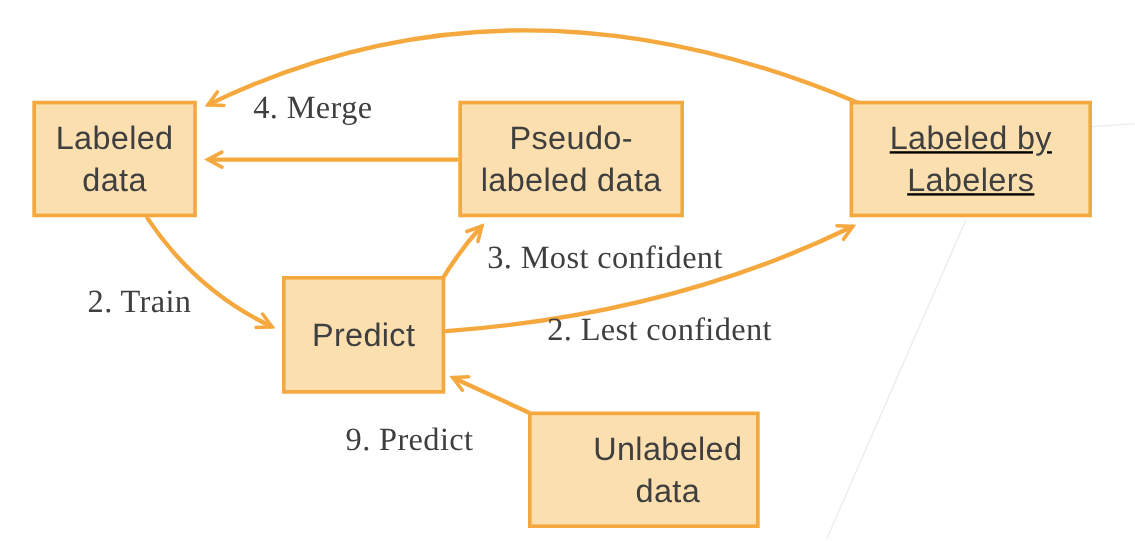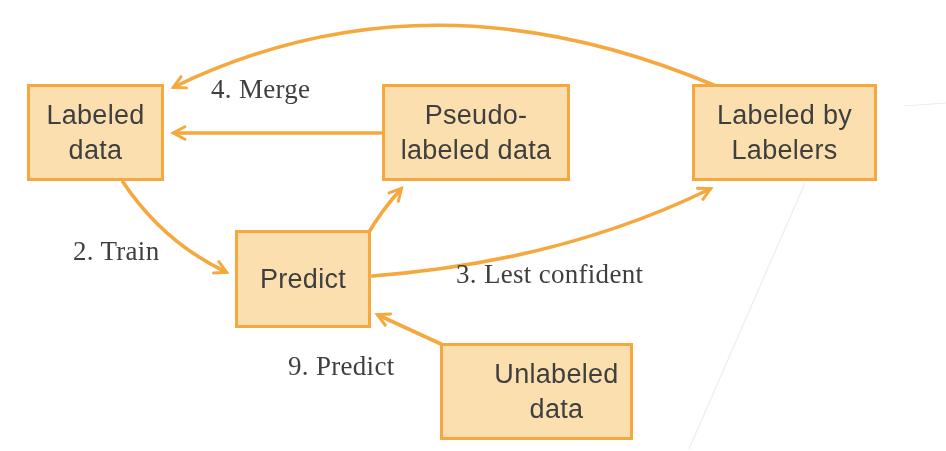--- a/index.html
+++ b/index.html
@@ -82,36 +82,37 @@
   <div class="node" style="left:27px; top:84px; width:137px; height:97px;">
     <span>Labeled
 data</span>
   </div>
 
   <div class="node" style="left:382px; top:84px; width:188px; height:97px;">
     <span>Pseudo-
 labeled data</span>
   </div>
 
-  <div class="node" style="left:692px; top:84px; width:185px; height:97px;">
+  <div class="node" style="left:708px; top:84px; width:202px; height:97px;text-decoration:underline;">
     <span>Labeled by
 Labelers</span>
   </div>
 
   <div class="node" style="left:235px; top:230px; width:136px; height:98px;">
     <span>Predict</span>
   </div>
 
   <div class="node" style="left:440px; top:343px; width:193px; height:97px;padding-left:40px;">
     <span>Unlabeled
 data</span>
   </div>
 
   <div class="edge-label" style="left:211px; top:74px;">4. Merge</div>
 
   <div class="edge-label" style="left:73px; top:236px;">2. Train</div>
 
+  <div class="edge-label" style="left:406px; top:199px;">3. Most confident</div>
 
-  <div class="edge-label" style="left:456px; top:259px;">3. Lest confident</div>
+  <div class="edge-label" style="left:456px; top:259px;">2. Lest confident</div>
 
   <div class="edge-label" style="left:288px; top:351px;">9. Predict</div>
 
 </div>
 
 </body></html>

